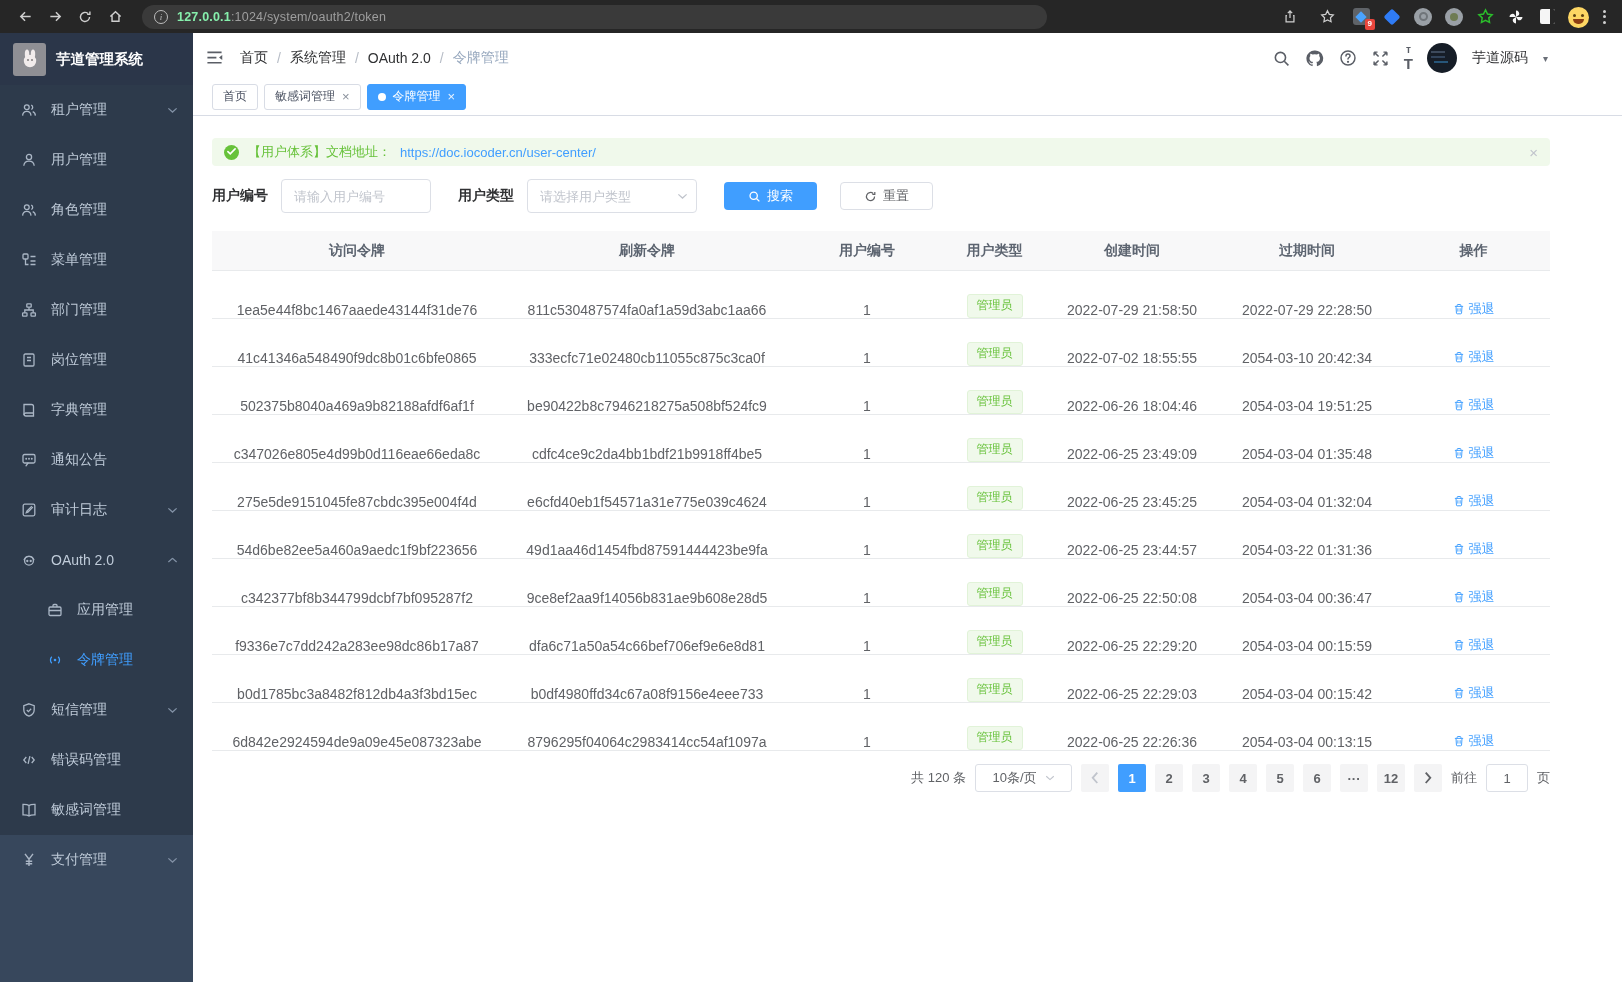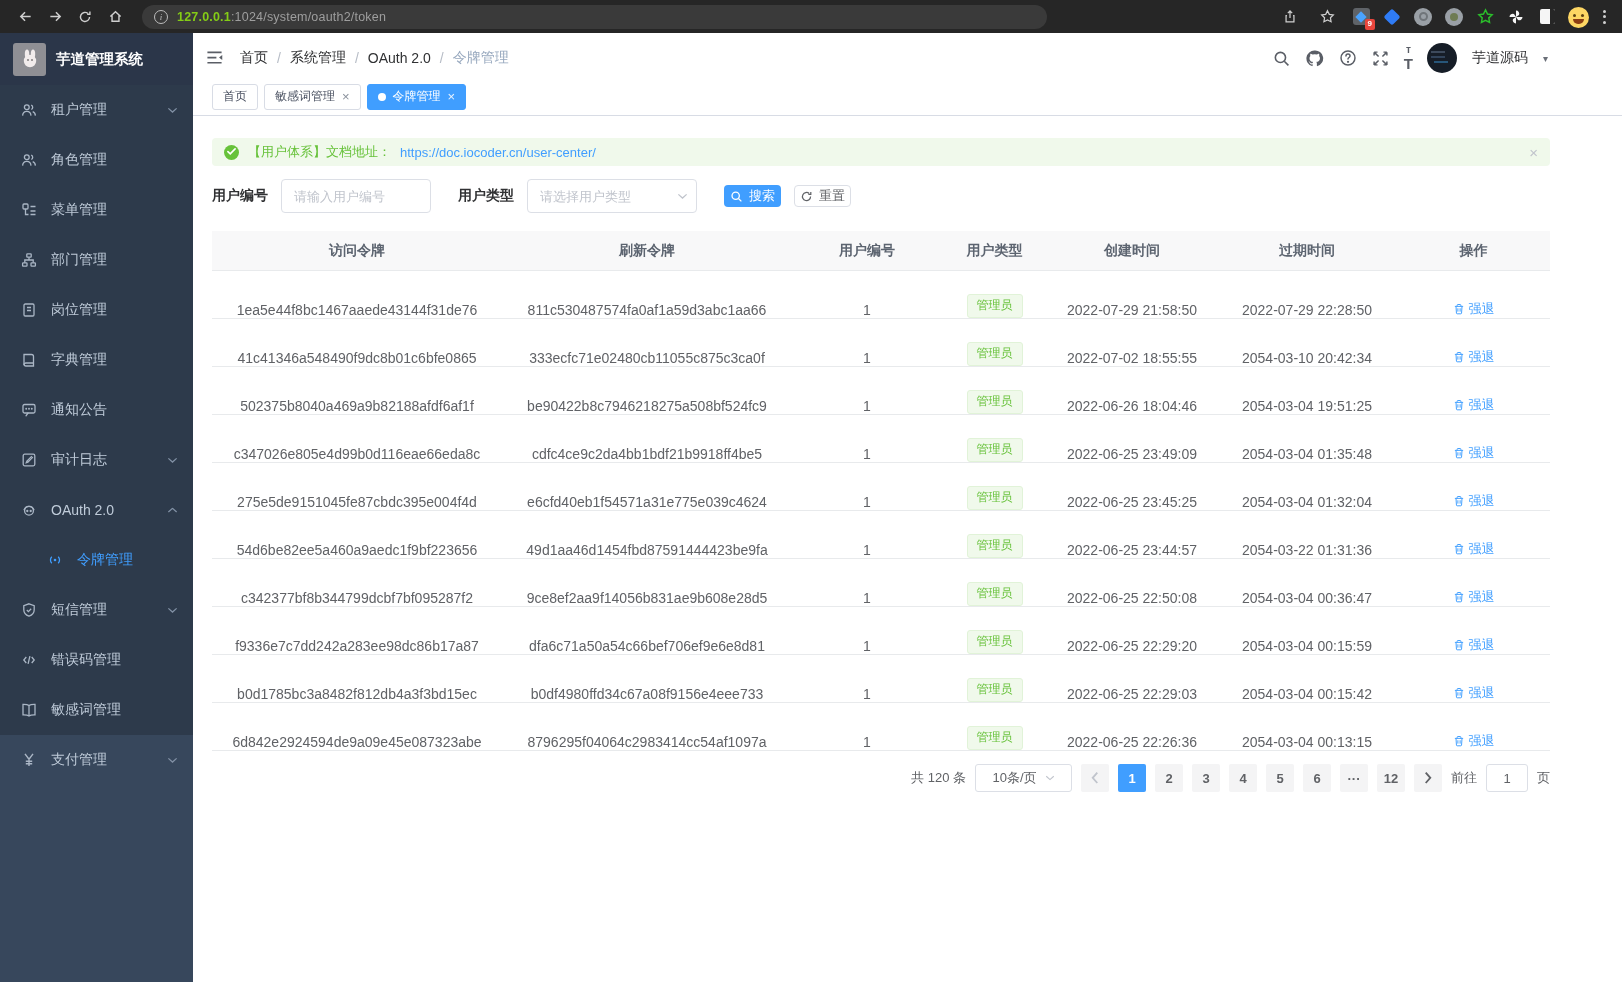--- a/index.html
+++ b/index.html
@@ -6,21 +6,21 @@
   html,body { width:1622px; height:982px; overflow:hidden; }
   body { font-family:"Liberation Sans","DejaVu Sans",sans-serif; font-size:14px; color:#303133; background:#fff; }
   svg { display:block; }
 
   
   .browser-bar { height:33px; background:#262626; display:flex; align-items:center; padding:0 12px; gap:4px; }
   .bicon { width:26px; height:26px; display:grid; place-items:center; color:#cfcfcf; border-radius:50%; flex:0 0 auto; }
   .url-pill { flex:0 0 905px; height:24px; background:#3a3a3a; border-radius:12px; margin:0 10px; display:flex; align-items:center; padding:0 12px; gap:9px; }
   .info-badge { width:14px; height:14px; border:1.2px solid #bdbdbd; border-radius:50%; color:#bdbdbd; font-size:9px; display:grid; place-items:center; font-family:"Liberation Serif",serif; font-style:italic; }
   .url-text { font-size:12.5px; color:#9e9e9e; letter-spacing:.2px; white-space:nowrap; }
-  .url-text b { color:#84cc16; font-weight:700; }
+  .url-text b { color:#86efac; font-weight:700; }
   .chrome-right { margin-left:auto; display:flex; align-items:center; gap:11px; }
   .ext { width:20px; height:20px; display:grid; place-items:center; position:relative; flex:0 0 auto; }
   .ext-sq { width:17px; height:17px; border-radius:3px; background:#5f6368; display:grid; place-items:center; }
   .diamond { width:8px; height:8px; background:#4aa3ff; transform:rotate(45deg); }
   .badge9 { position:absolute; right:-4px; bottom:-3px; background:#e8453c; color:#fff; font-size:8px; line-height:1; padding:1.5px 3px; border-radius:2px; font-weight:700; }
   .gem { width:12px; height:12px; background:#2f7cf6; transform:rotate(45deg); border-radius:2px; }
   .circ { width:18px; height:18px; border-radius:50%; background:#9aa0a6; display:grid; place-items:center; }
   .circ-in { width:8px; height:8px; border-radius:50%; background:#6e7b53; }
   .circ-in2 { width:9px; height:9px; border-radius:50%; border:2.5px solid #70757a; }
   .wsq { width:15px; height:15px; background:#f5f5f5; border-radius:2px; display:flex; }
@@ -81,23 +81,23 @@
 
   .filters { display:flex; align-items:center; margin-top:13px; }
   .f-label { font-weight:700; font-size:14px; color:#303133; margin-right:13px; }
   .f-field { position:relative; display:flex; align-items:center; }
   .f-input { height:34px; border:1px solid #dcdfe6; border-radius:4px; padding:0 12px; font-size:13px; color:#606266; outline:none; background:#fff; }
   .f-input::placeholder { color:#c0c4cc; }
   .inp-id { width:150px; }
   .inp-type { width:170px; padding-right:28px; }
   .sel-arrow { position:absolute; right:9px; color:#c0c4cc; pointer-events:none; }
   .gap { width:27px; }
-  .btn { height:22px; border-radius:4px; display:inline-flex; align-items:center; gap:6px; font-size:13px; padding:0 5px; cursor:pointer; border:1px solid transparent; }
+  .btn { height:28px; border-radius:4px; display:inline-flex; align-items:center; gap:6px; font-size:13px; padding:0 23px; cursor:pointer; border:1px solid transparent; }
   .btn-primary { background:#409eff; color:#fff; margin-left:27px; }
-  .btn-plain { background:#fff; color:#606266; border-color:#dcdfe6; margin-left:13px; }
+  .btn-plain { background:#fff; color:#606266; border-color:#dcdfe6; margin-left:23px; }
 
   
   .table { margin-top:18px; }
   .thead { display:flex; align-items:center; height:40px; background:#f8f8f9; border-bottom:1px solid #e8eaec; font-weight:700; color:#5c6470; font-size:14px; }
   .trow { display:flex; align-items:flex-end; height:48px; border-bottom:1px solid #e8eaec; color:#606266; font-size:14px; }
   .td,.th { text-align:center; }
   .w1{width:290px;} .w2{width:290px;} .w3{width:150px;} .w4{width:105px;} .w5{width:170px;} .w6{width:180px;} .w7{width:153px;}
   .tag { display:inline-block; padding:3px 9px; background:#f0f9eb; border:1px solid #e1f3d8; color:#67c23a; border-radius:3px; font-size:12px; line-height:1.3; }
   .logout { color:#409eff; display:inline-flex; align-items:center; gap:4px; font-size:13px; cursor:pointer; text-decoration:none; justify-content:center; }
 
@@ -220,20 +220,29 @@
             </svg>
           </span>
         <span>租户管理</span>
         <svg class="chev" width="11" viewBox="0 0 12 7">
             <path d="M1.5 1.5L6 5.5l4.5-4" fill="none" stroke="currentColor" stroke-width="1.4"></path>
           </svg>
       </div>
       <div class="menu-item">
         <span class="mi-icon">
             <svg width="16" viewBox="0 0 16 16" fill="none" stroke="currentColor" stroke-width="1.3">
+              <circle cx="8" cy="5" r="2.6"></circle>
+              <path d="M2.8 13.8c.3-3 2.4-4.6 5.2-4.6s4.9 1.6 5.2 4.6"></path>
+            </svg>
+          </span>
+        <span>用户管理</span>
+      </div>
+      <div class="menu-item">
+        <span class="mi-icon">
+            <svg width="16" viewBox="0 0 16 16" fill="none" stroke="currentColor" stroke-width="1.3">
               <circle cx="5.8" cy="5.2" r="2.4"></circle>
               <path d="M1.6 13.6c.2-2.8 2-4.3 4.2-4.3s4 1.5 4.2 4.3"></path>
               <path d="M10.2 3.1a2.4 2.4 0 0 1 .1 4.4M11.7 9.6c1.7.7 2.6 2.1 2.7 4"></path>
             </svg>
           </span>
         <span>角色管理</span>
       </div>
       <div class="menu-item">
         <span class="mi-icon">
             <svg width="16" viewBox="0 0 16 16" fill="none" stroke="currentColor" stroke-width="1.3">
@@ -300,20 +309,29 @@
               <circle cx="8" cy="8.8" r="4.4"></circle>
               <path d="M3 8.2a5.2 5.2 0 0 1 10 0"></path>
               <circle cx="6.3" cy="9" r=".5" fill="currentColor"></circle>
               <circle cx="9.7" cy="9" r=".5" fill="currentColor"></circle>
             </svg>
           </span>
         <span>OAuth 2.0</span>
         <svg class="chev up" width="11" viewBox="0 0 12 7">
             <path d="M1.5 1.5L6 5.5l4.5-4" fill="none" stroke="currentColor" stroke-width="1.4"></path>
           </svg>
+      </div>
+      <div class="menu-item sub">
+        <span class="mi-icon">
+            <svg width="16" viewBox="0 0 16 16" fill="none" stroke="currentColor" stroke-width="1.3">
+              <rect x="2" y="5" width="12" height="8.5" rx="1.2"></rect>
+              <path d="M6 5V3.5a1 1 0 0 1 1-1h2a1 1 0 0 1 1 1V5M2 8.5h12"></path>
+            </svg>
+          </span>
+        <span>应用管理</span>
       </div>
       <div class="menu-item sub active">
         <span class="mi-icon">
             <svg width="16" viewBox="0 0 16 16" fill="none" stroke="currentColor" stroke-width="1.3">
               <circle cx="8" cy="8" r="1.3" fill="currentColor" stroke="none"></circle>
               <path d="M4.8 4.8a4.5 4.5 0 0 0 0 6.4M11.2 4.8a4.5 4.5 0 0 1 0 6.4"></path>
             </svg>
           </span>
         <span>令牌管理</span>
       </div>

